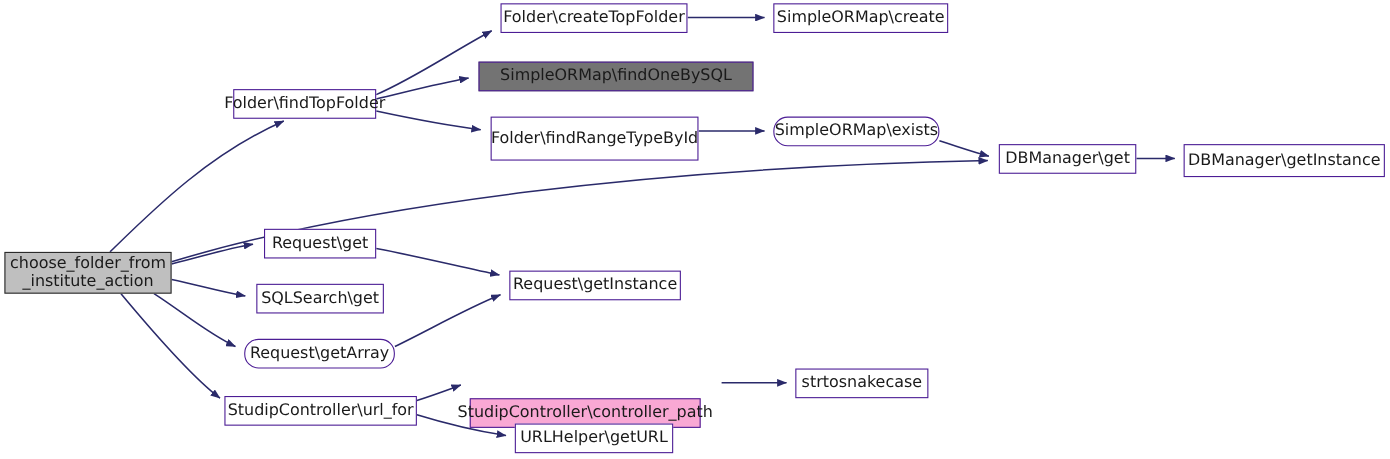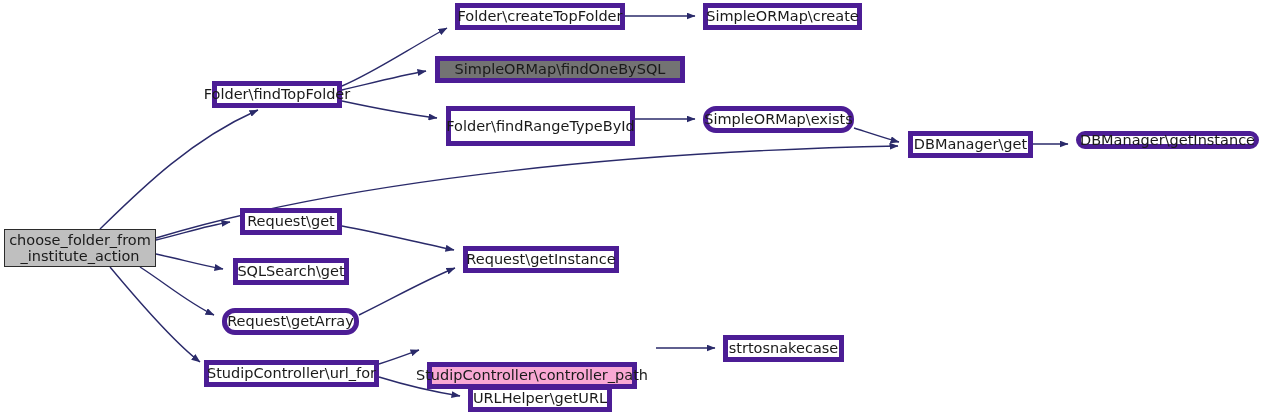--- a/index.html
+++ b/index.html
@@ -20,21 +20,21 @@
   #edge-layer {
     position: absolute;
     left: 0;
     top: 0;
     width: 1264px;
     height: 417px;
   }
   .gnode {
     position: absolute;
     box-sizing: border-box;
-    border: 5px solid #4c1d95;
+    border: 1px solid #4c1d95;
     background: #ffffff;
     color: #1a1a1a;
     font-size: 14.5px;
     line-height: 1.12;
     display: flex;
     align-items: center;
     justify-content: center;
     text-align: center;
     white-space: pre;
     letter-spacing: 0px;
@@ -79,21 +79,21 @@
   <div id="nodes-group">
       <div class="gnode root" style="left: 4px; top: 229px; width: 152px; height: 38px; background: rgb(191, 191, 191);">choose_folder_from
 _institute_action</div>
       <div class="gnode" style="left: 212px; top: 81px; width: 130px; height: 27px; background: rgb(255, 255, 255);">Folder\findTopFolder</div>
       <div class="gnode" style="left: 455px; top: 3px; width: 170px; height: 27px; background: rgb(255, 255, 255);">Folder\createTopFolder</div>
       <div class="gnode" style="left: 703px; top: 3px; width: 159px; height: 27px; background: rgb(255, 255, 255);">SimpleORMap\create</div>
       <div class="gnode" style="left: 435px; top: 56px; width: 250px; height: 27px; background: #737373;">SimpleORMap\findOneBySQL</div>
       <div class="gnode" style="left: 446px; top: 106px; width: 189px; height: 40px; background: rgb(255, 255, 255);">Folder\findRangeTypeById</div>
       <div class="gnode" style="left: 703px; top: 106px; width: 151px; height: 27px; background: rgb(255, 255, 255); border-radius: 13px;">SimpleORMap\exists</div>
       <div class="gnode" style="left: 908px; top: 131px; width: 125px; height: 27px; background: rgb(255, 255, 255);">DBManager\get</div>
-      <div class="gnode" style="left: 1076px; top: 131px; width: 183px; height: 18px; background: rgb(255, 255, 255); border-radius: 12px;">DBManager\getInstance</div>
+      <div class="gnode" style="left: 1076px; top: 131px; width: 183px; height: 30px; background: rgb(255, 255, 255);">DBManager\getInstance</div>
       <div class="gnode" style="left: 240px; top: 208px; width: 102px; height: 27px; background: rgb(255, 255, 255);">Request\get</div>
       <div class="gnode" style="left: 233px; top: 258px; width: 116px; height: 27px; background: rgb(255, 255, 255);">SQLSearch\get</div>
       <div class="gnode" style="left: 222px; top: 308px; width: 137px; height: 27px; background: rgb(255, 255, 255); border-radius: 13px;">Request\getArray</div>
       <div class="gnode" style="left: 463px; top: 246px; width: 156px; height: 27px; background: rgb(255, 255, 255);">Request\getInstance</div>
       <div class="gnode" style="left: 204px; top: 360px; width: 175px; height: 27px; background: rgb(255, 255, 255);">StudipController\url_for</div>
       <div class="gnode" style="left: 427px; top: 335px; width: 210px; height: 27px; background: #f9a8d4; margin-top: 27px;">StudipController\controller_path</div>
       <div class="gnode" style="left: 723px; top: 335px; width: 121px; height: 27px; background: rgb(255, 255, 255);">strtosnakecase</div>
       <div class="gnode" style="left: 468px; top: 385px; width: 144px; height: 27px; background: rgb(255, 255, 255);">URLHelper\getURL</div>
     </div>
 </div>

